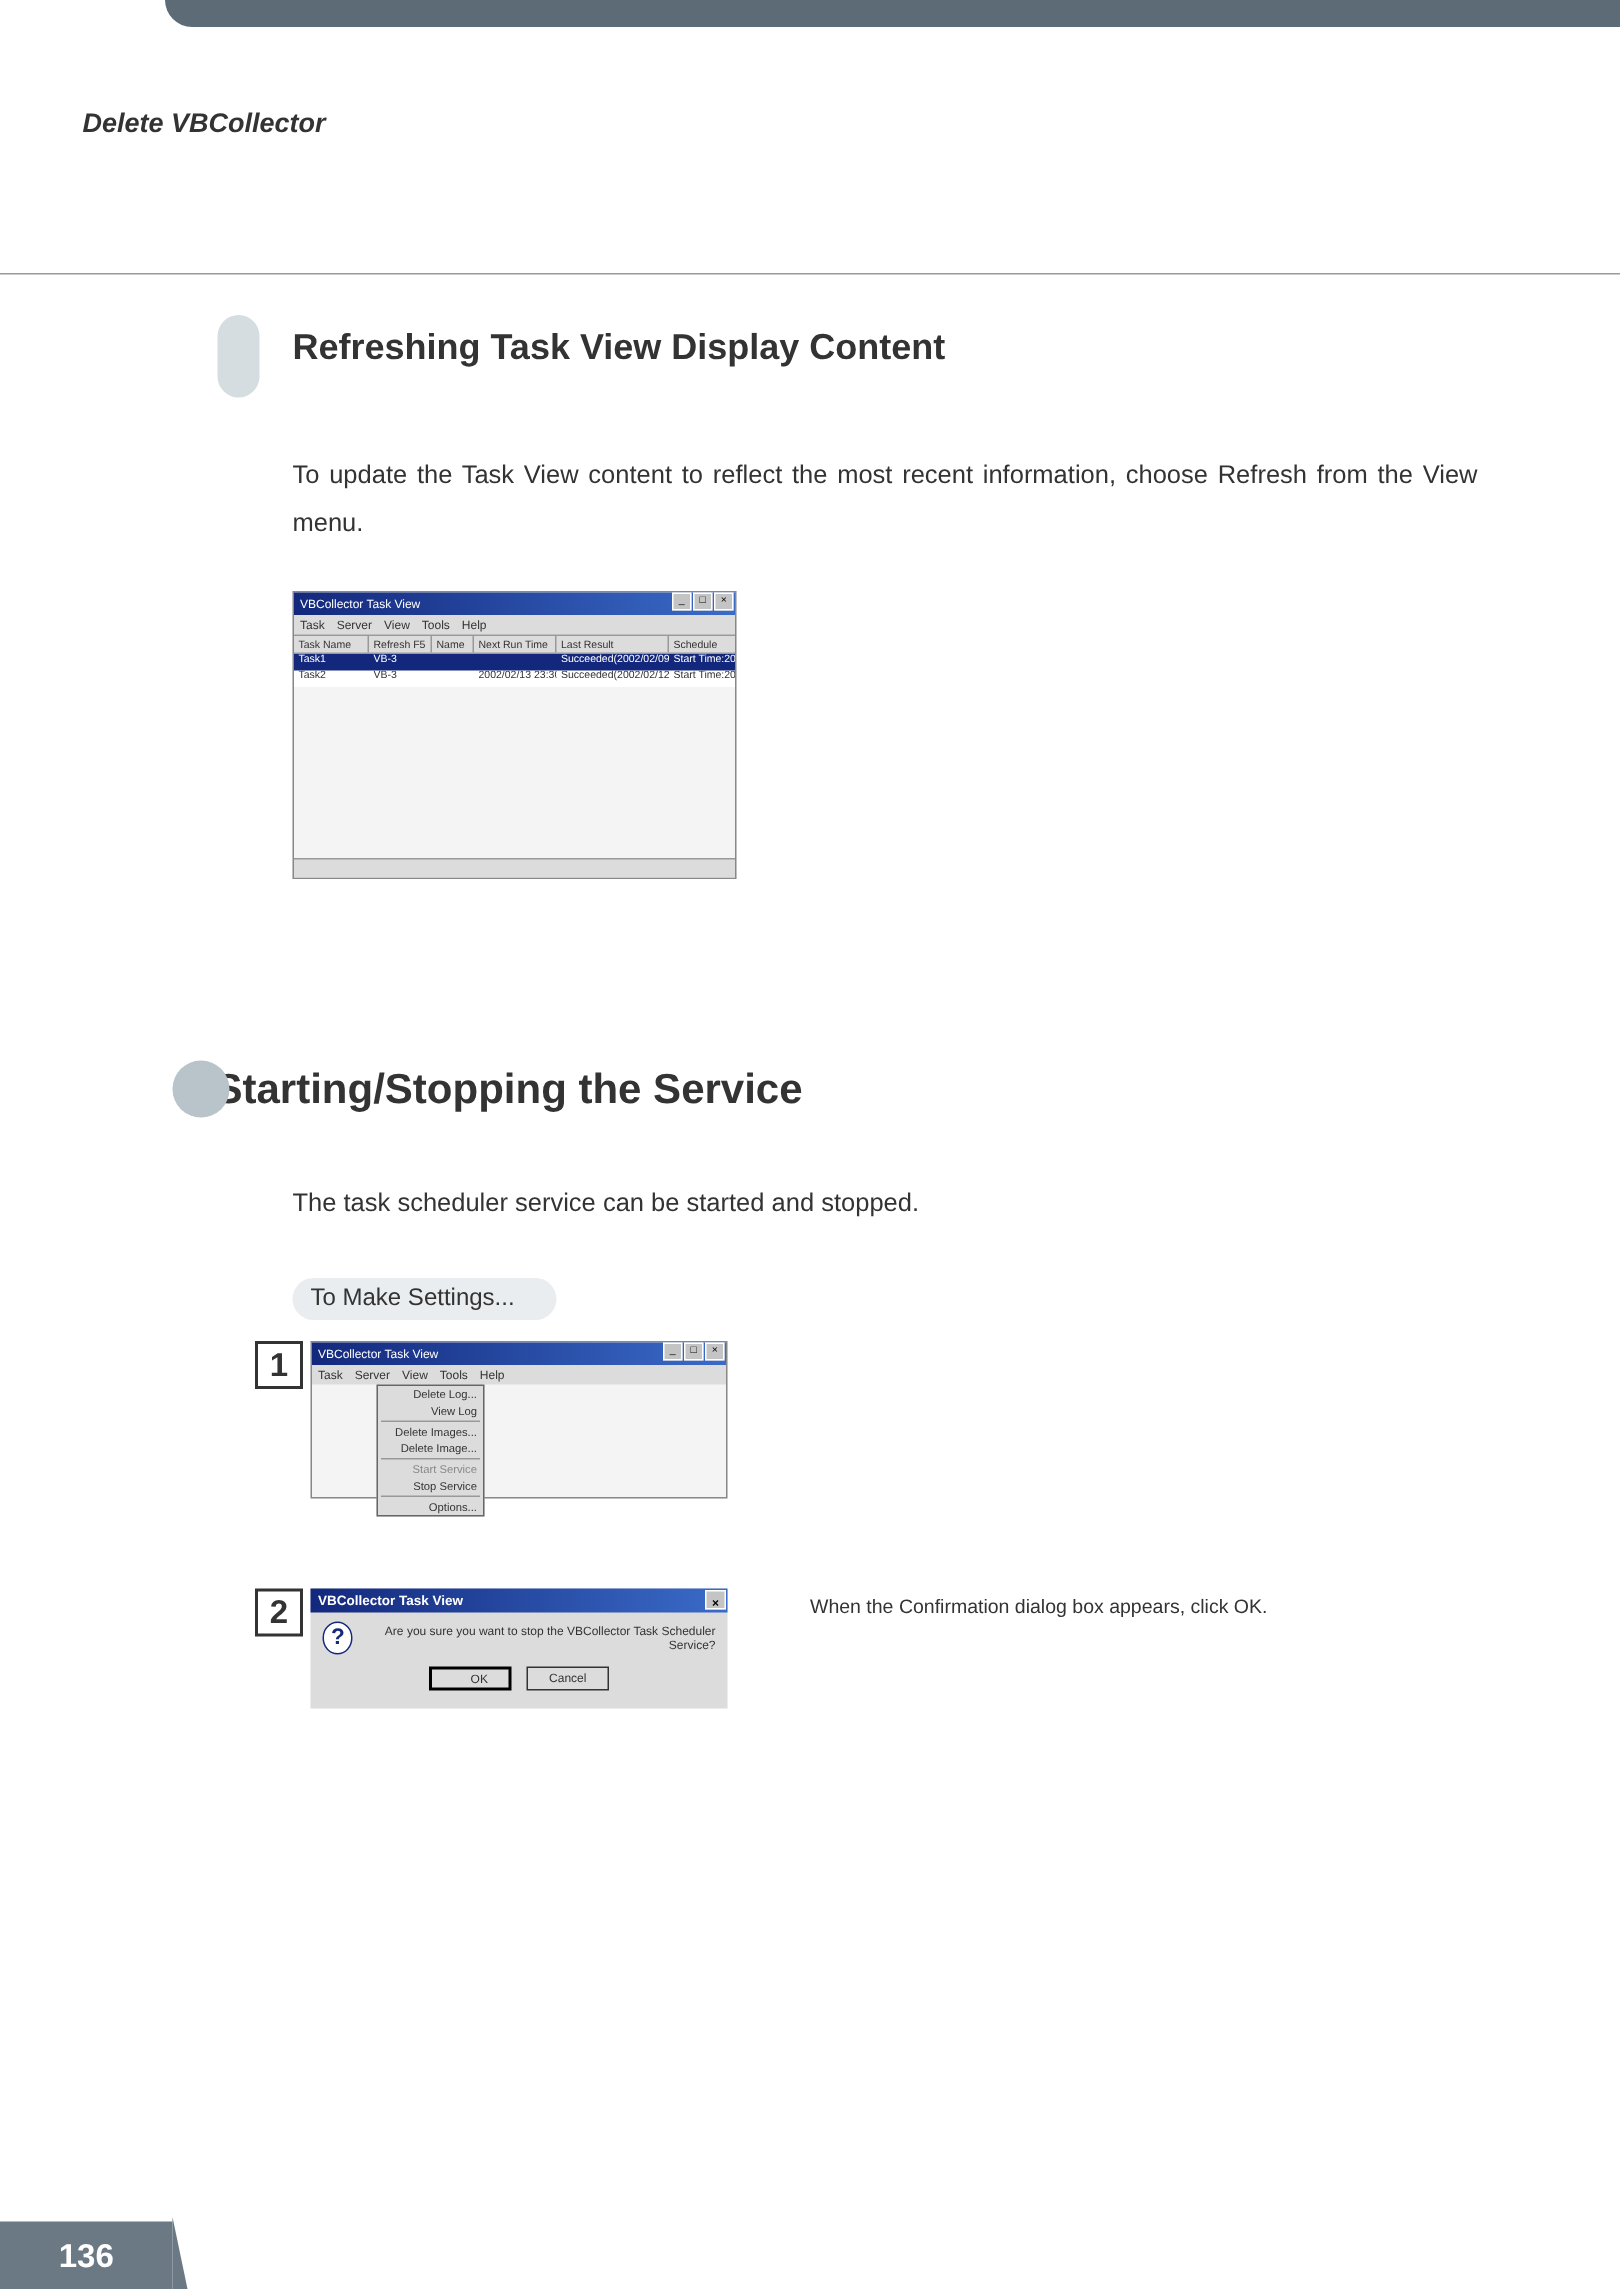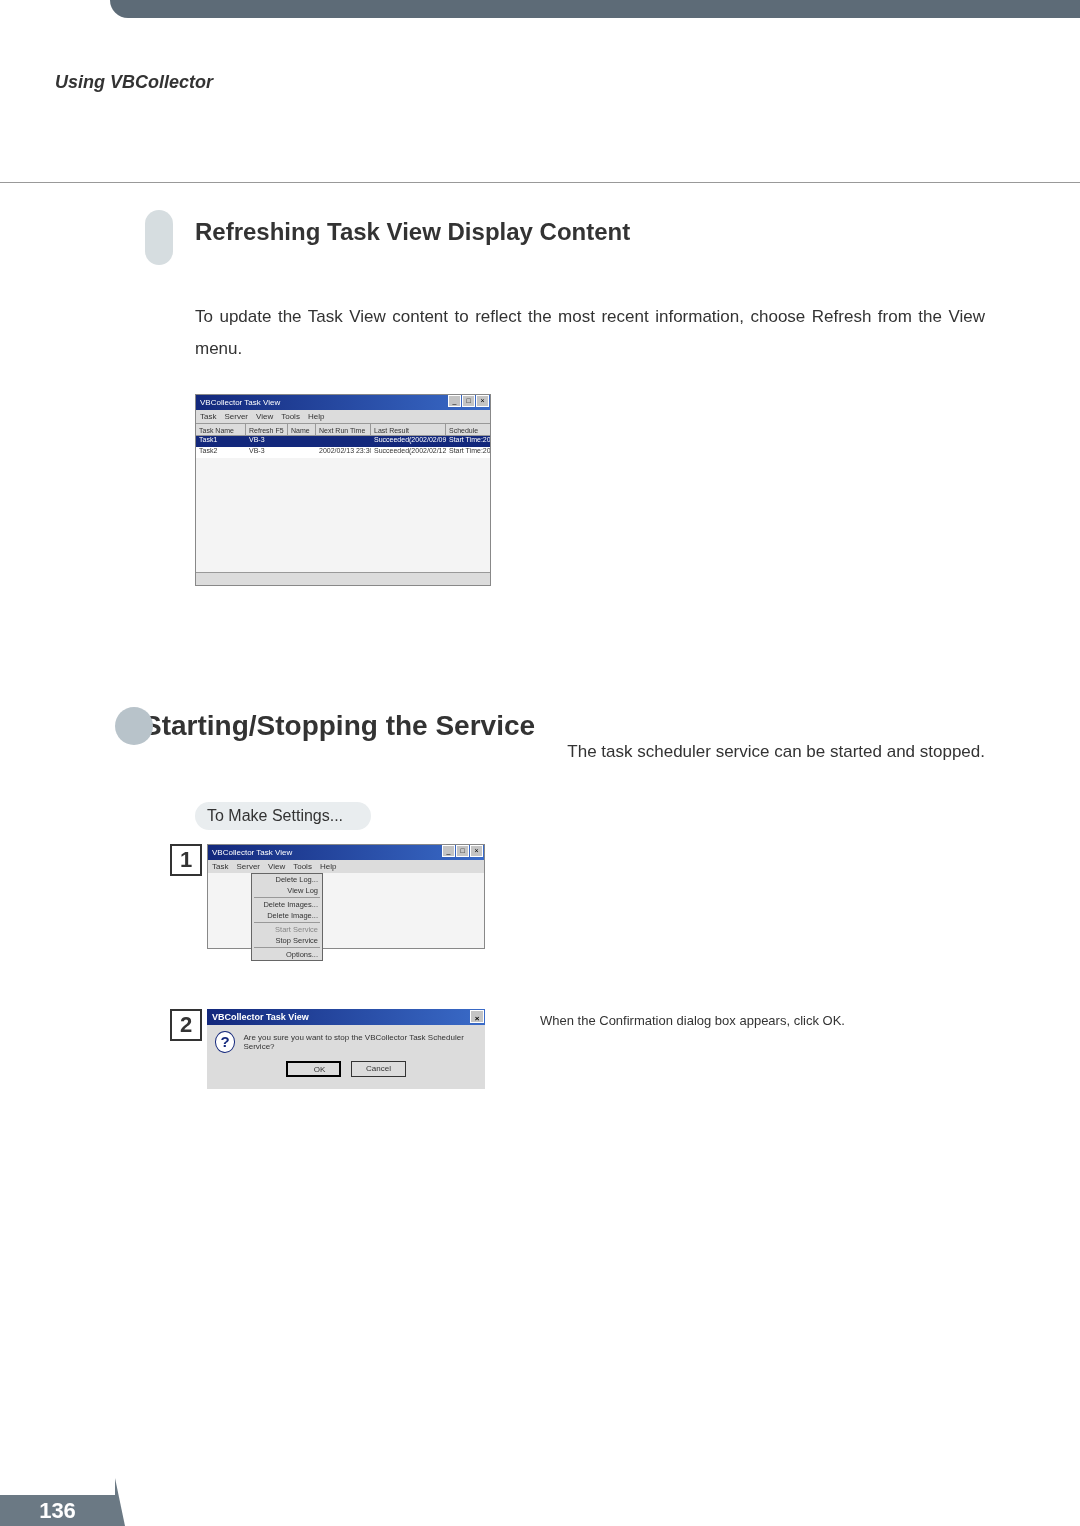--- a/index.html
+++ b/index.html
@@ -161,22 +161,22 @@
       background: #b8c3ca;
       border-radius: 50%;
     }
     .section-title {
       font-size: 28px;
       font-weight: bold;
       margin-left: 28px;
     }
     .section-body {
       margin-left: 80px;
+      margin-top: 50px;
       font-size: 17px;
-      text-align: right;
     }
     .settings-label {
       margin-left: 80px;
       margin-top: 40px;
       display: inline-block;
       font-weight: normal;
       font-size: 16px;
       background: #e9edef;
       padding: 5px 28px 5px 12px;
       border-radius: 14px;
@@ -261,20 +261,21 @@
       border-radius: 50%;
       background: #fff;
       font-size: 15px;
       color: #14287c;
       font-weight: bold;
       text-align: center;
       line-height: 20px;
     }
     .dialog-msg {
       font-size: 8px;
+      text-align: right;
     }
     .dialog-btns {
       display: flex;
       justify-content: center;
       gap: 10px;
       margin-top: 2px;
     }
     .dialog-btn {
       width: 55px;
       height: 16px;
@@ -307,21 +308,21 @@
     .dd-sep {
       height: 1px;
       background: #999;
       margin: 1px 2px;
     }
     .page-num-box {
       position: absolute;
       bottom: 0;
       left: 0;
       width: 115px;
-      height: 31px;
+      height: 45px;
       background: #6b7984;
       color: #fff;
       font-size: 22px;
       font-weight: bold;
       display: flex;
       align-items: center;
       justify-content: center;
     }
     .page-corner {
       position: absolute;
@@ -331,21 +332,21 @@
       height: 0;
       border-left: 10px solid #6b7984;
       border-top: 48px solid transparent;
     }
   </style>
 </head>
 <body>
 
 <div class="top-bar"></div>
 
-<div class="header-text">Using VBCollector</div>
+<div class="header-text">Delete VBCollector</div>
 
 <div class="hr-line"></div>
 
 <div class="content-area">
   <div class="subsection-marker"></div>
   <div class="subsection-title">Refreshing Task View Display Content</div>
   <div class="body-text">To update the Task View content to reflect the most recent information, choose Refresh from the View menu.</div>
 
   <div class="screenshot-1">
     <div class="ss-titlebar">

